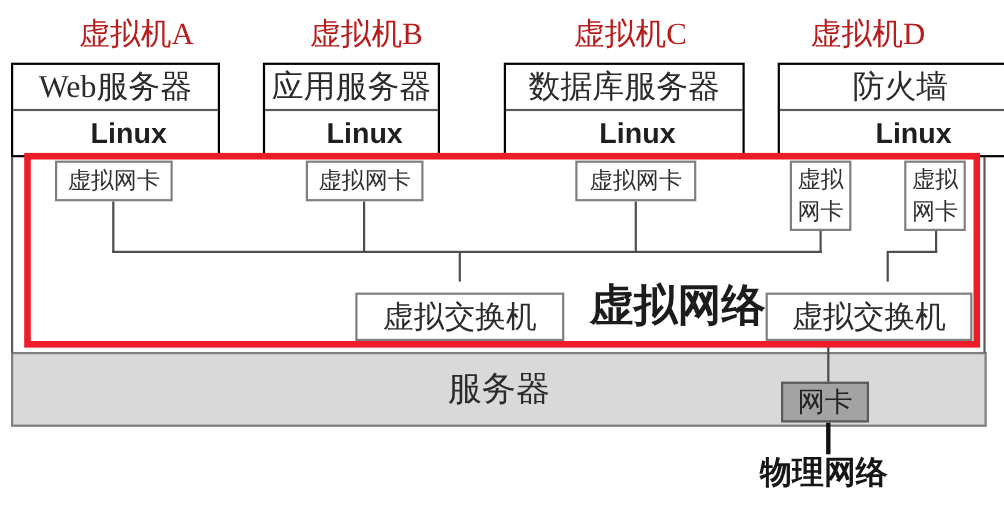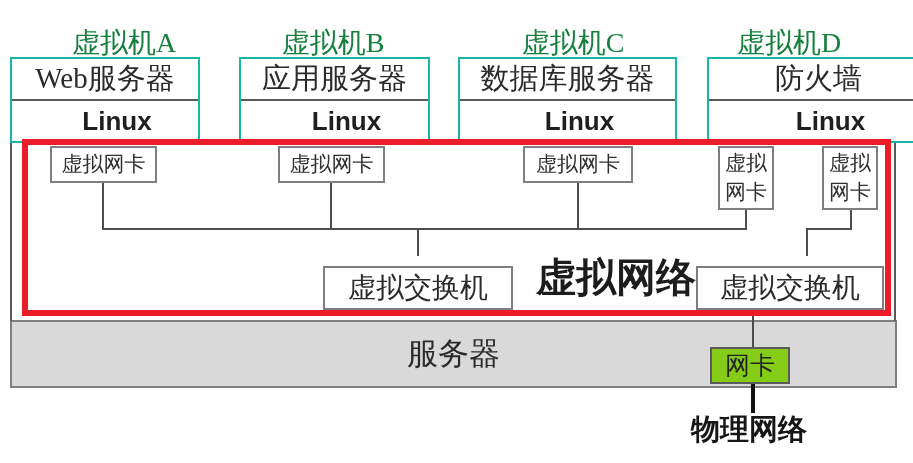--- a/index.html
+++ b/index.html
@@ -9,33 +9,33 @@
     width: 913px;
     height: 463px;
     background: #ffffff;
     font-family: "Liberation Serif", "DejaVu Serif", serif;
     color: #2b2b2b;
     overflow: hidden;
   }
   
   .vm-label {
     position: absolute;
-    top: 24px;
+    top: 12px;
     width: 200px;
     text-align: center;
     font-size: 28px;
-    color: #15803d;
+    color: #b91c1c;
     white-space: nowrap;
   }
   
   .vm-box {
     position: absolute;
     top: 57px;
     height: 86px;
-    border: 2px solid #14b8a6;
+    border: 2px solid #000000;
     background: #ffffff;
     z-index: 3;
   }
   .vm-service {
     height: 42px;
     border-bottom: 2px solid #5a5a5a;
     display: flex;
     align-items: center;
     justify-content: center;
     font-size: 29px;
@@ -178,21 +178,21 @@
 
   <div class="vm-label" style="left:24px">虚拟机A</div>
   <div class="vm-label" style="left:233px">虚拟机B</div>
   <div class="vm-label" style="left:473px">虚拟机C</div>
   <div class="vm-label" style="left:689px">虚拟机D</div>
 
   <div class="vm-box" style="left:10px;width:190px">
     <div class="vm-service">Web服务器</div>
     <div class="vm-os">Linux</div>
   </div>
-  <div class="vm-box" style="left:239px;width:191px">
+  <div class="vm-box" style="left:239px;width:161px">
     <div class="vm-service">应用服务器</div>
     <div class="vm-os">Linux</div>
   </div>
   <div class="vm-box" style="left:458px;width:219px">
     <div class="vm-service">数据库服务器</div>
     <div class="vm-os">Linux</div>
   </div>
   <div class="vm-box" style="left:707px;width:223px">
     <div class="vm-service">防火墙</div>
     <div class="vm-os">Linux</div>
@@ -227,17 +227,17 @@
   <div class="switch-box" style="left:323px;width:190px">虚拟交换机</div>
   <div class="switch-box" style="left:696px;width:188px">虚拟交换机</div>
 
   <div class="vnet-label">虚拟网络</div>
   <div class="vnet-region" style="border-color: rgb(236, 28, 40);"></div>
 
   <div class="server-bar" style="background-color: rgb(217, 217, 217);">
     <span>服务器</span>
   </div>
 
-  <div class="pnic-box" style="background-color: #84cc16; font-family: Liberation Serif, serif;">网卡</div>
+  <div class="pnic-box" style="background-color: #a3a3a3; font-family: Liberation Serif, serif;">网卡</div>
 
   <div class="pnet-label">物理网络</div>
 
 </div>
 
 </body></html>

